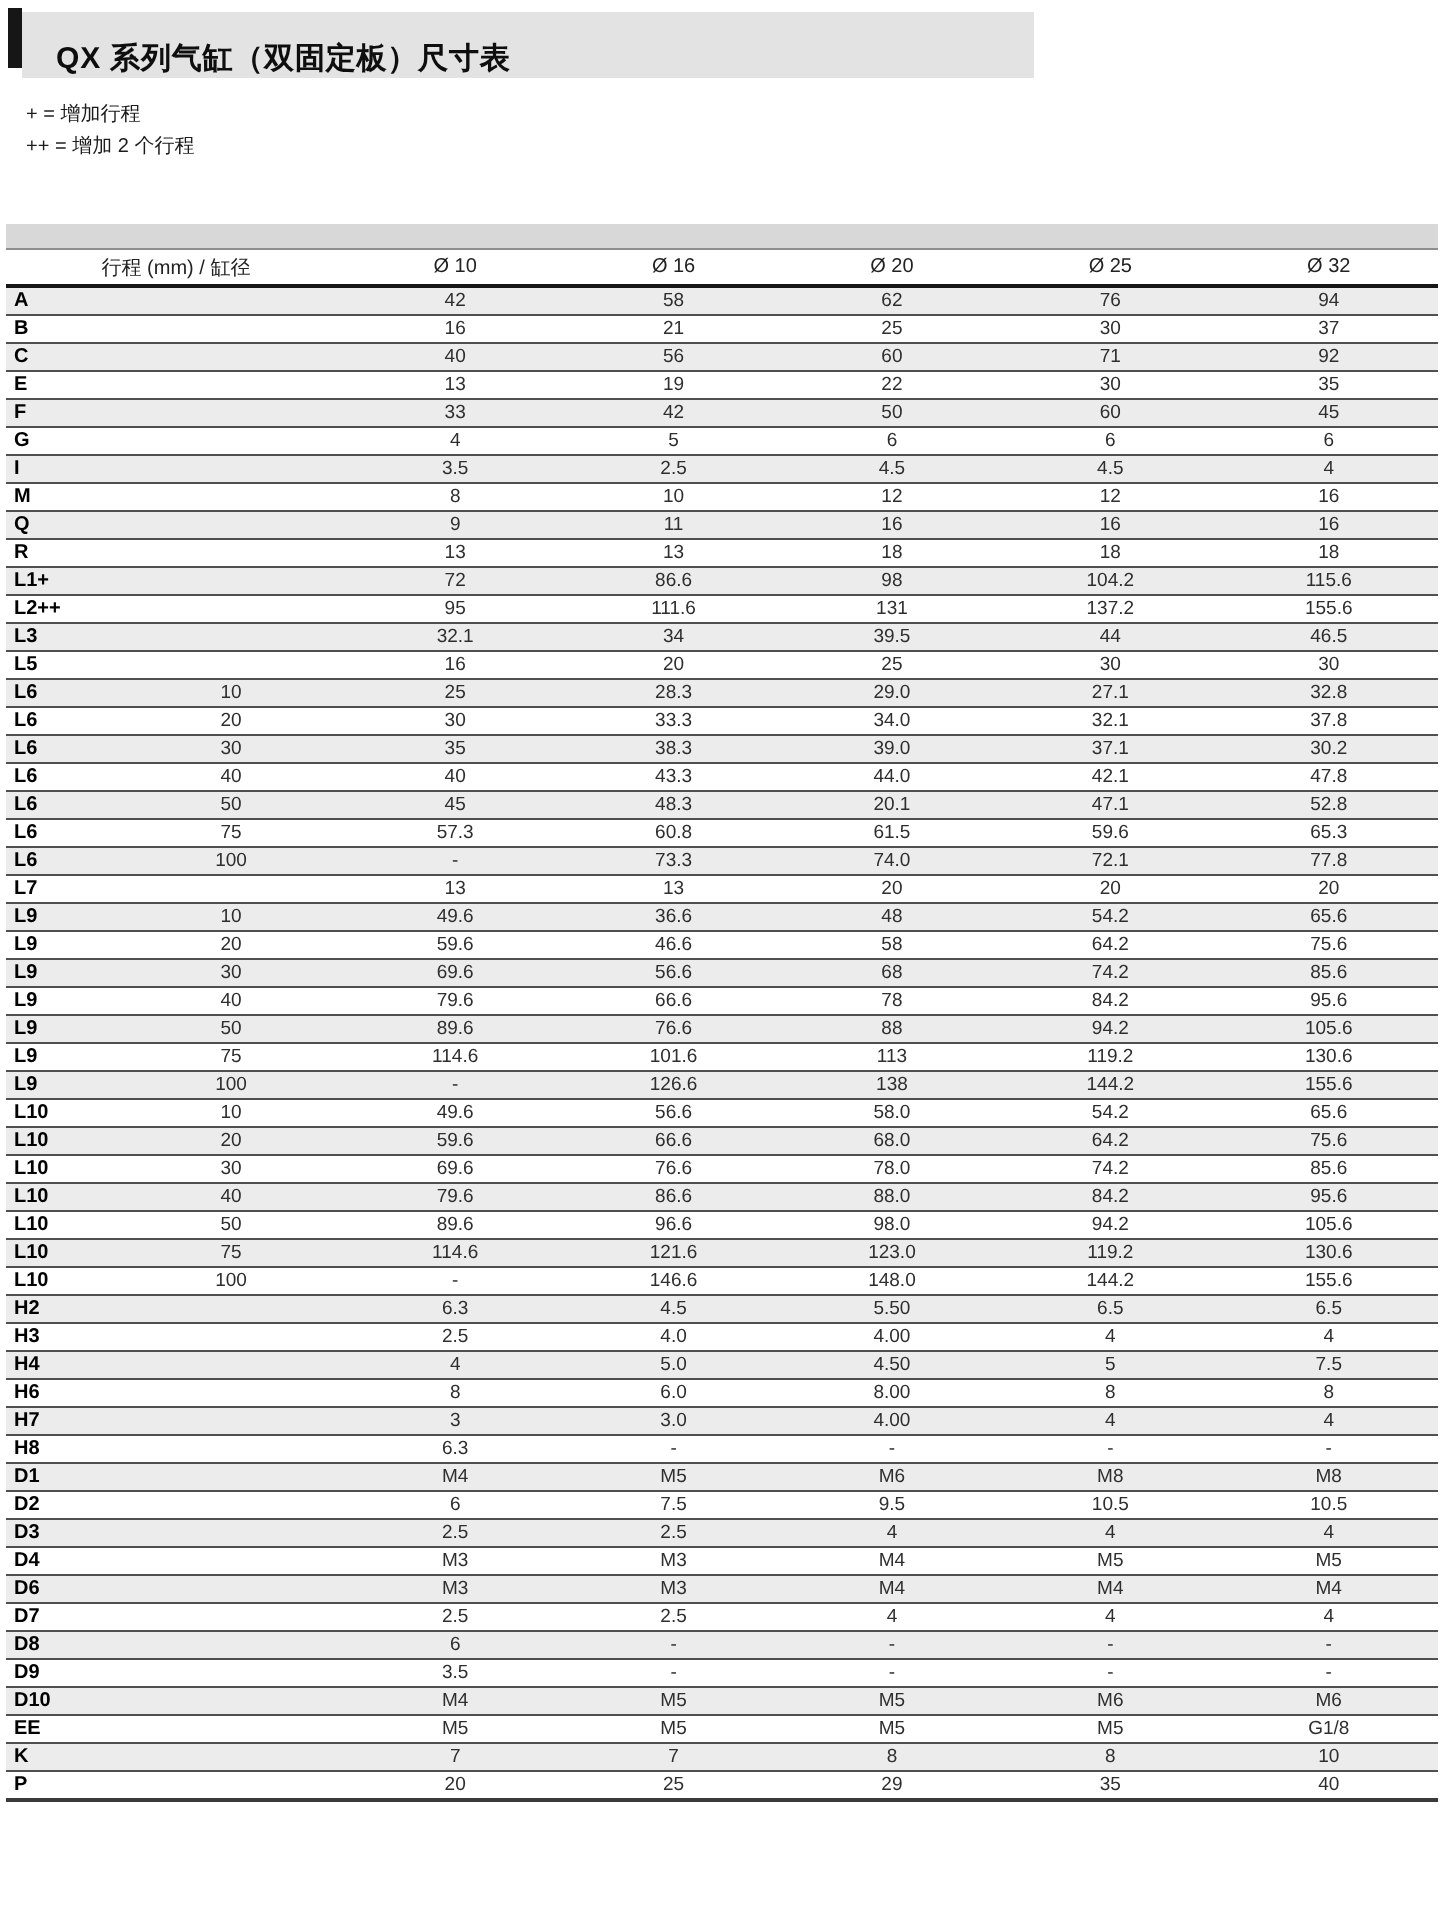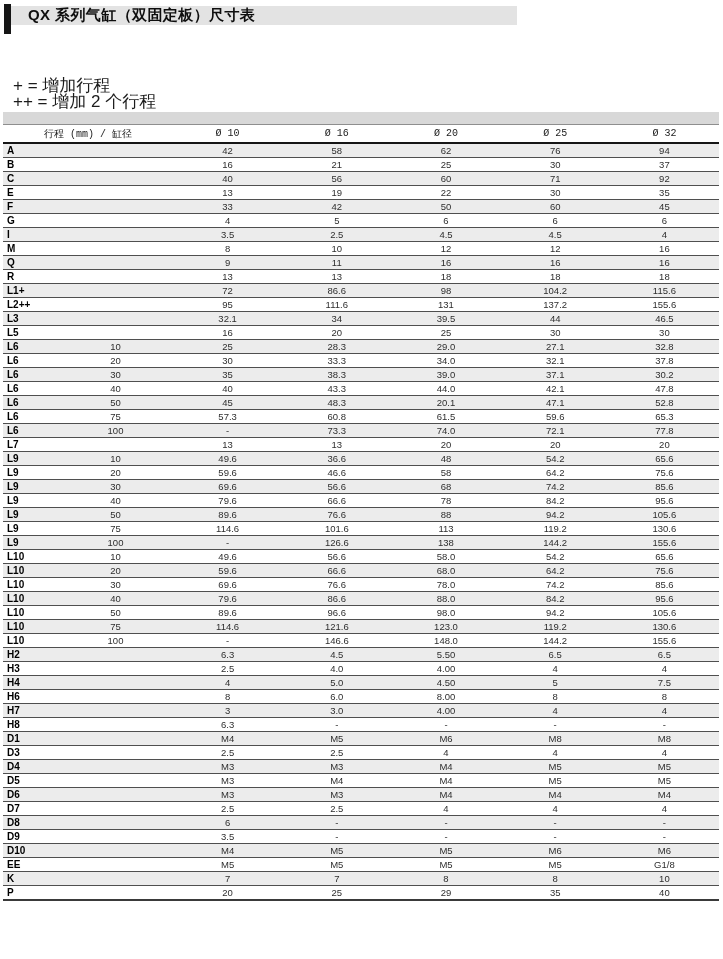--- a/index.html
+++ b/index.html
@@ -3,33 +3,32 @@
 <meta charset="utf-8">
 <style>
   html,body{margin:0;padding:0;}
   body{
     width:723px;height:959px;position:relative;background:#ffffff;
     font-family:"Liberation Sans", sans-serif;overflow:hidden;
   }
   
   .title-row{position:absolute;top:4px;left:4px;display:flex;align-items:flex-start;}
   .title-accent{width:7px;height:30px;background:#161616;flex:none;}
-  .title-band{width:506px;height:19px;margin-top:2px;background:#e3e3e3;display:flex;align-items:center;}
+  .title-band{width:506px;height:33px;margin-top:2px;background:#e3e3e3;display:flex;align-items:flex-end;}
   .title-text{font-size:15px;font-weight:bold;color:#0e0e0e;padding-left:17px;letter-spacing:.4px;white-space:nowrap;}
   
-  .notes{position:absolute;top:50px;left:13px;font-size:17px;color:#1b1b1b;line-height:16px;margin-top:28px;}
+  .notes{position:absolute;top:50px;left:13px;font-size:10px;color:#1b1b1b;line-height:16px;}
   
   .table-wrap{position:absolute;top:112px;left:3px;width:716px;}
   .top-band{height:12px;background:#d8d8d8;border-bottom:1px solid #8e8e8e;}
   table{width:100%;border-collapse:collapse;table-layout:fixed;}
   thead th{
     height:17px;font-weight:normal;font-size:10px;color:#222;
     border-bottom:2px solid #161616;vertical-align:middle;padding:0;text-align:center;
     white-space:nowrap;
-    font-family:Liberation Mono, monospace;
   }
   tbody tr{border-bottom:1px solid #4f4f4f;}
   tbody tr:nth-child(odd){background:#ececec;}
   tbody tr:last-child{border-bottom:2px solid #3a3a3a;}
   tbody td{height:13px;font-size:9.5px;color:#2e2e2e;vertical-align:middle;padding:0;white-space:nowrap;}
   td.label{font-weight:bold;color:#000;text-align:left;padding-left:4px;font-size:10px;}
   td.stroke{text-align:center;}
   td.val{text-align:center;}
 </style>
 </head>
@@ -451,42 +450,42 @@
         <tr>
           <td class="label">D1</td>
           <td class="stroke"></td>
           <td class="val">M4</td>
           <td class="val">M5</td>
           <td class="val">M6</td>
           <td class="val">M8</td>
           <td class="val">M8</td>
         </tr>
         <tr>
+          <td class="label">D2</td>
+          <td class="stroke"></td>
+          <td class="val">6</td>
+          <td class="val">7.5</td>
+          <td class="val">9.5</td>
+          <td class="val">10.5</td>
+          <td class="val">10.5</td>
+        </tr>
+        <tr>
           <td class="label">D3</td>
           <td class="stroke"></td>
           <td class="val">2.5</td>
           <td class="val">2.5</td>
           <td class="val">4</td>
           <td class="val">4</td>
           <td class="val">4</td>
         </tr>
         <tr>
           <td class="label">D4</td>
           <td class="stroke"></td>
           <td class="val">M3</td>
           <td class="val">M3</td>
-          <td class="val">M4</td>
-          <td class="val">M5</td>
-          <td class="val">M5</td>
-        </tr>
-        <tr>
-          <td class="label">D5</td>
-          <td class="stroke"></td>
-          <td class="val">M3</td>
-          <td class="val">M4</td>
           <td class="val">M4</td>
           <td class="val">M5</td>
           <td class="val">M5</td>
         </tr>
         <tr>
           <td class="label">D6</td>
           <td class="stroke"></td>
           <td class="val">M3</td>
           <td class="val">M3</td>
           <td class="val">M4</td>

